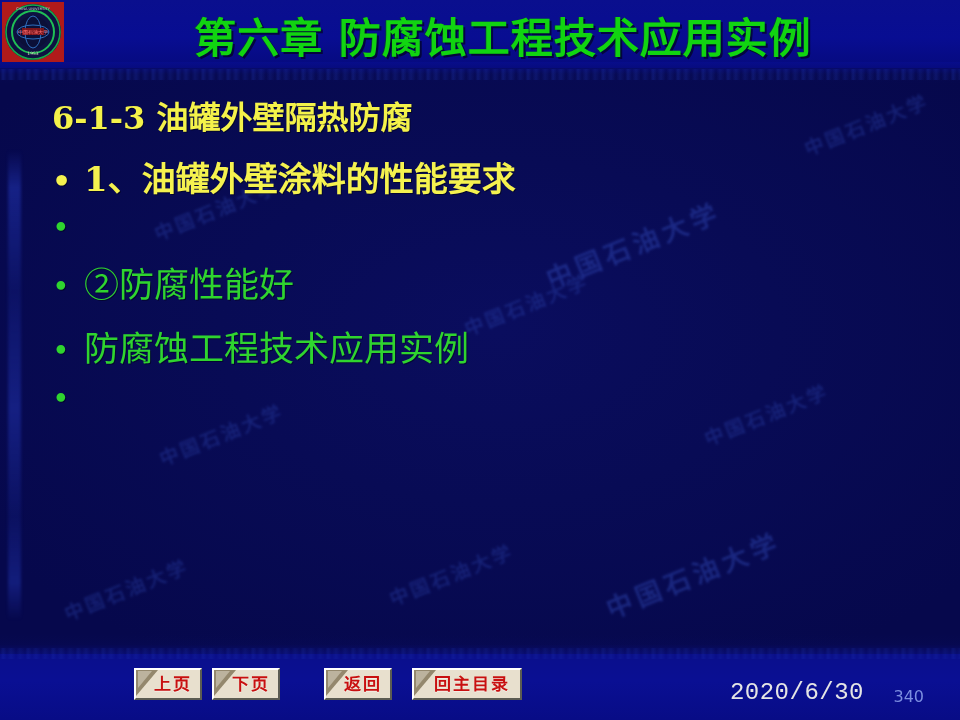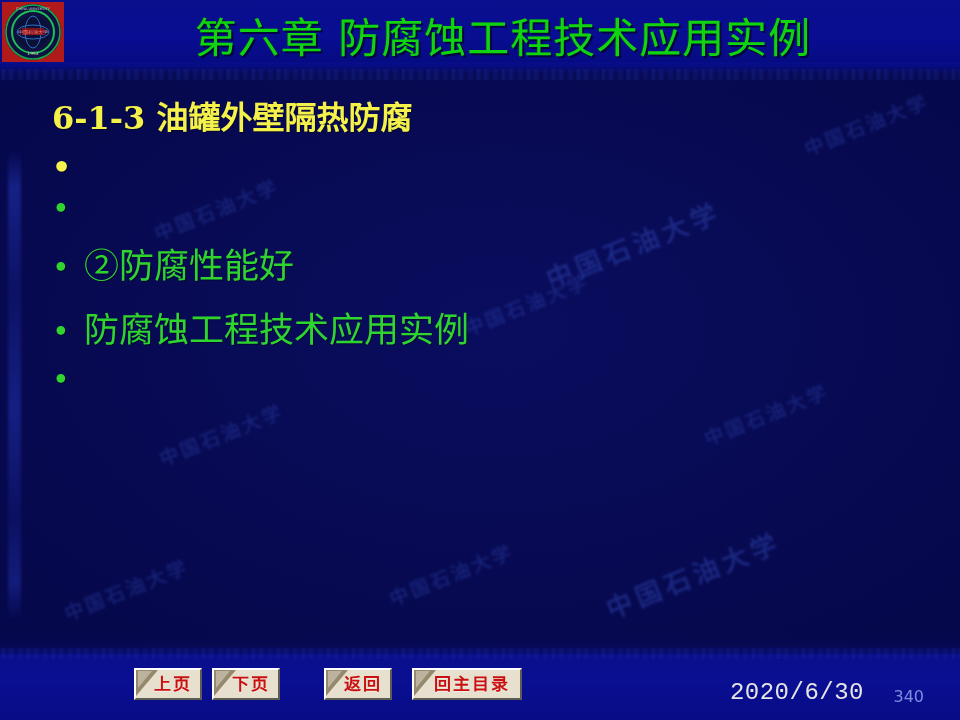--- a/index.html
+++ b/index.html
@@ -108,21 +108,21 @@
 
   
   .slide-title {
     position: absolute;
     left: 0; top: 4px;
     width: 960px;
     text-align: center;
     padding-left: 46px;
     box-sizing: border-box;
     font-size: 42px;
-    font-weight: normal;
+    font-weight: bold;
     color: #11d411;
     letter-spacing: 1px;
     text-shadow:
       2px 2px 0 rgba(0,0,0,0.55),
       -1px 0 0 rgba(5,90,5,0.5);
     font-family: "DejaVu Sans", "Liberation Sans", sans-serif;
   }
 
   
   .content {
@@ -286,20 +286,21 @@
   <div class="slide-title">第六章 防腐蚀工程技术应用实例</div>
 
   <div class="content">
 
     <div class="line l-head">
       <span class="txt">6-1-3 油罐外壁隔热防腐</span>
     </div>
 
     <div class="line l-sub">
       <span class="bullet">•</span>
+      <span class="txt">1、油罐外壁涂料的性能要求</span>
     </div>
 
     <div class="line l-item">
       <span class="bullet">•</span>
     </div>
 
     <div class="line l-item">
       <span class="bullet">•</span>
       <span class="txt">②防腐性能好</span>
     </div>

